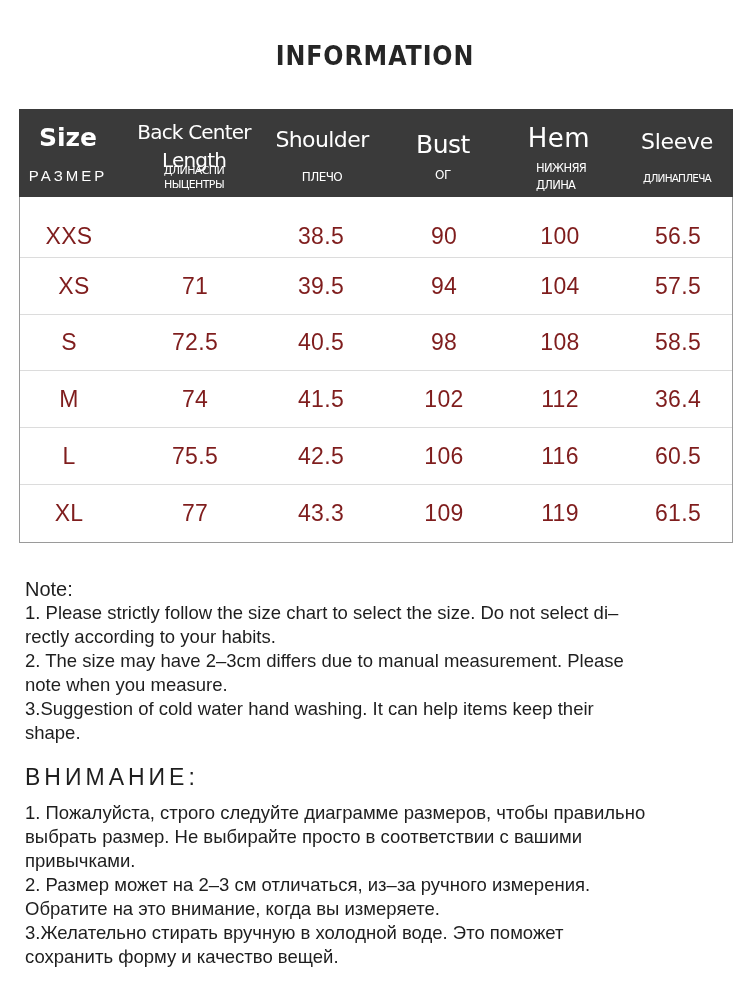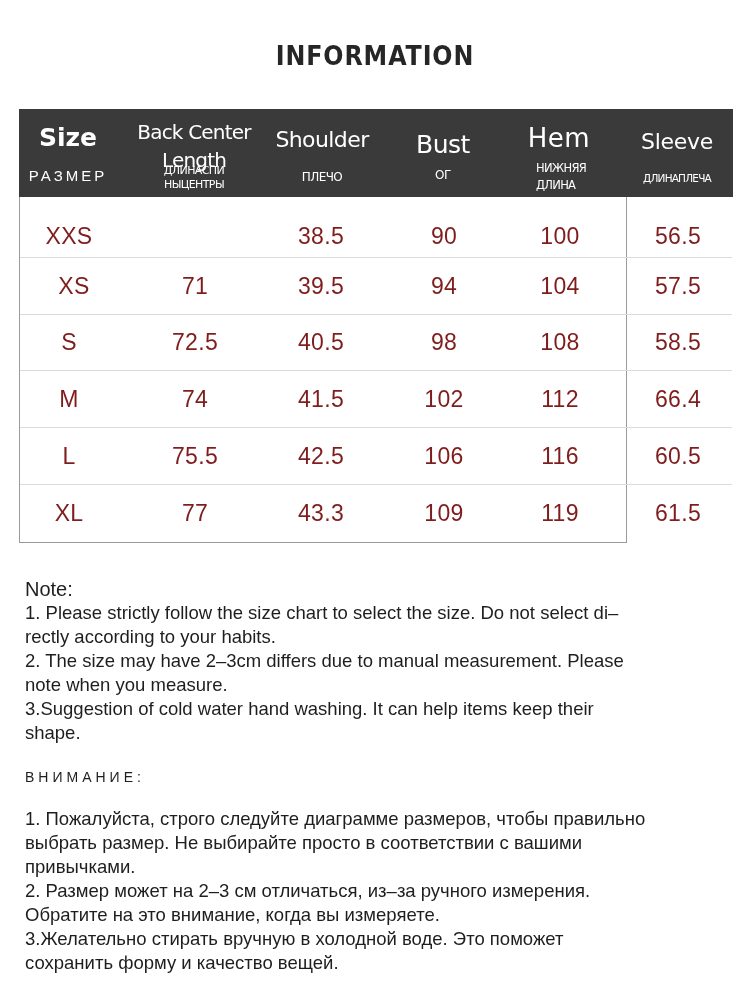--- a/index.html
+++ b/index.html
@@ -6,21 +6,21 @@
     html, body { width: 750px; height: 1000px; background: #ffffff; overflow: hidden; }
     body { position: relative; font-family: "Liberation Sans", sans-serif; color: #222; }
 
     .title {
       position: absolute; left: 0; top: 40px; width: 750px; text-align: center;
       font-family: "DejaVu Sans", sans-serif; font-weight: bold; font-size: 27px;
       letter-spacing: 1px; color: #262626; transform: scaleX(0.88);
     }
 
     .table {
-      position: absolute; left: 19px; top: 109px; width: 608px; height: 434px;
+      position: absolute; left: 19px; top: 109px; width: 714px; height: 434px;
       border-left: 1px solid #9a9a9a; border-right: 1px solid #9a9a9a; border-bottom: 1px solid #9a9a9a;
     }
     .thead {
       position: absolute; left: -1px; top: 0; width: 714px; height: 88px; background: #3a3a3a;
     }
     .th {
       position: absolute; top: 0; height: 88px; color: #fff; text-align: center;
     }
     .th .en { position: absolute; left: 0; width: 100%; font-family: "DejaVu Sans", sans-serif; color: #fff; }
     .th .ru { position: absolute; left: 0; width: 100%; font-family: "DejaVu Sans", sans-serif; color: #fff; }
@@ -52,21 +52,21 @@
       font-family: "Liberation Sans", sans-serif; font-size: 23px; color: #7f1d1d; letter-spacing: 0.3px;
     }
 
     .notes {
       position: absolute; left: 25px; width: 710px;
       font-family: "Liberation Sans", sans-serif; font-size: 18.5px; line-height: 24px; color: #1e1e1e;
     }
     .notes .heading { font-size: 20px; }
     .notes-en { top: 577px; }
     .notes-ru { top: 765px; }
-    .notes-ru .heading { font-size: 14px; letter-spacing: 4px; margin-bottom: 18px; }
+    .notes-ru .heading { font-size: 23px; letter-spacing: 4px; margin-bottom: 12px; }
     .notes p { white-space: pre-line; transform-origin: left; }
   </style>
 </head>
 <body>
 
 <h1 class="title">INFORMATION</h1>
 
 <div class="table">
   <div class="thead">
     <div class="th th-size" style="left:0;width:98px;">
@@ -120,21 +120,21 @@
     <div class="cell" style="left:364px;width:120px;">98</div>
     <div class="cell" style="left:480px;width:120px;">108</div>
     <div class="cell" style="left:598px;width:120px;">58.5</div>
   </div>
   <div class="row" style="top:262px;height:57px;">
     <div class="cell" style="left:0;width:98px;">M</div>
     <div class="cell" style="left:116px;width:118px;">74</div>
     <div class="cell" style="left:242px;width:118px;">41.5</div>
     <div class="cell" style="left:364px;width:120px;">102</div>
     <div class="cell" style="left:480px;width:120px;">112</div>
-    <div class="cell" style="left:598px;width:120px;">66.4</div>
+    <div class="cell" style="left:598px;width:120px;">36.4</div>
   </div>
   <div class="row" style="top:319px;height:57px;">
     <div class="cell" style="left:0;width:98px;">L</div>
     <div class="cell" style="left:116px;width:118px;">75.5</div>
     <div class="cell" style="left:242px;width:118px;">42.5</div>
     <div class="cell" style="left:364px;width:120px;">106</div>
     <div class="cell" style="left:480px;width:120px;">116</div>
     <div class="cell" style="left:598px;width:120px;">60.5</div>
   </div>
   <div class="row last" style="top:376px;height:57px;">

